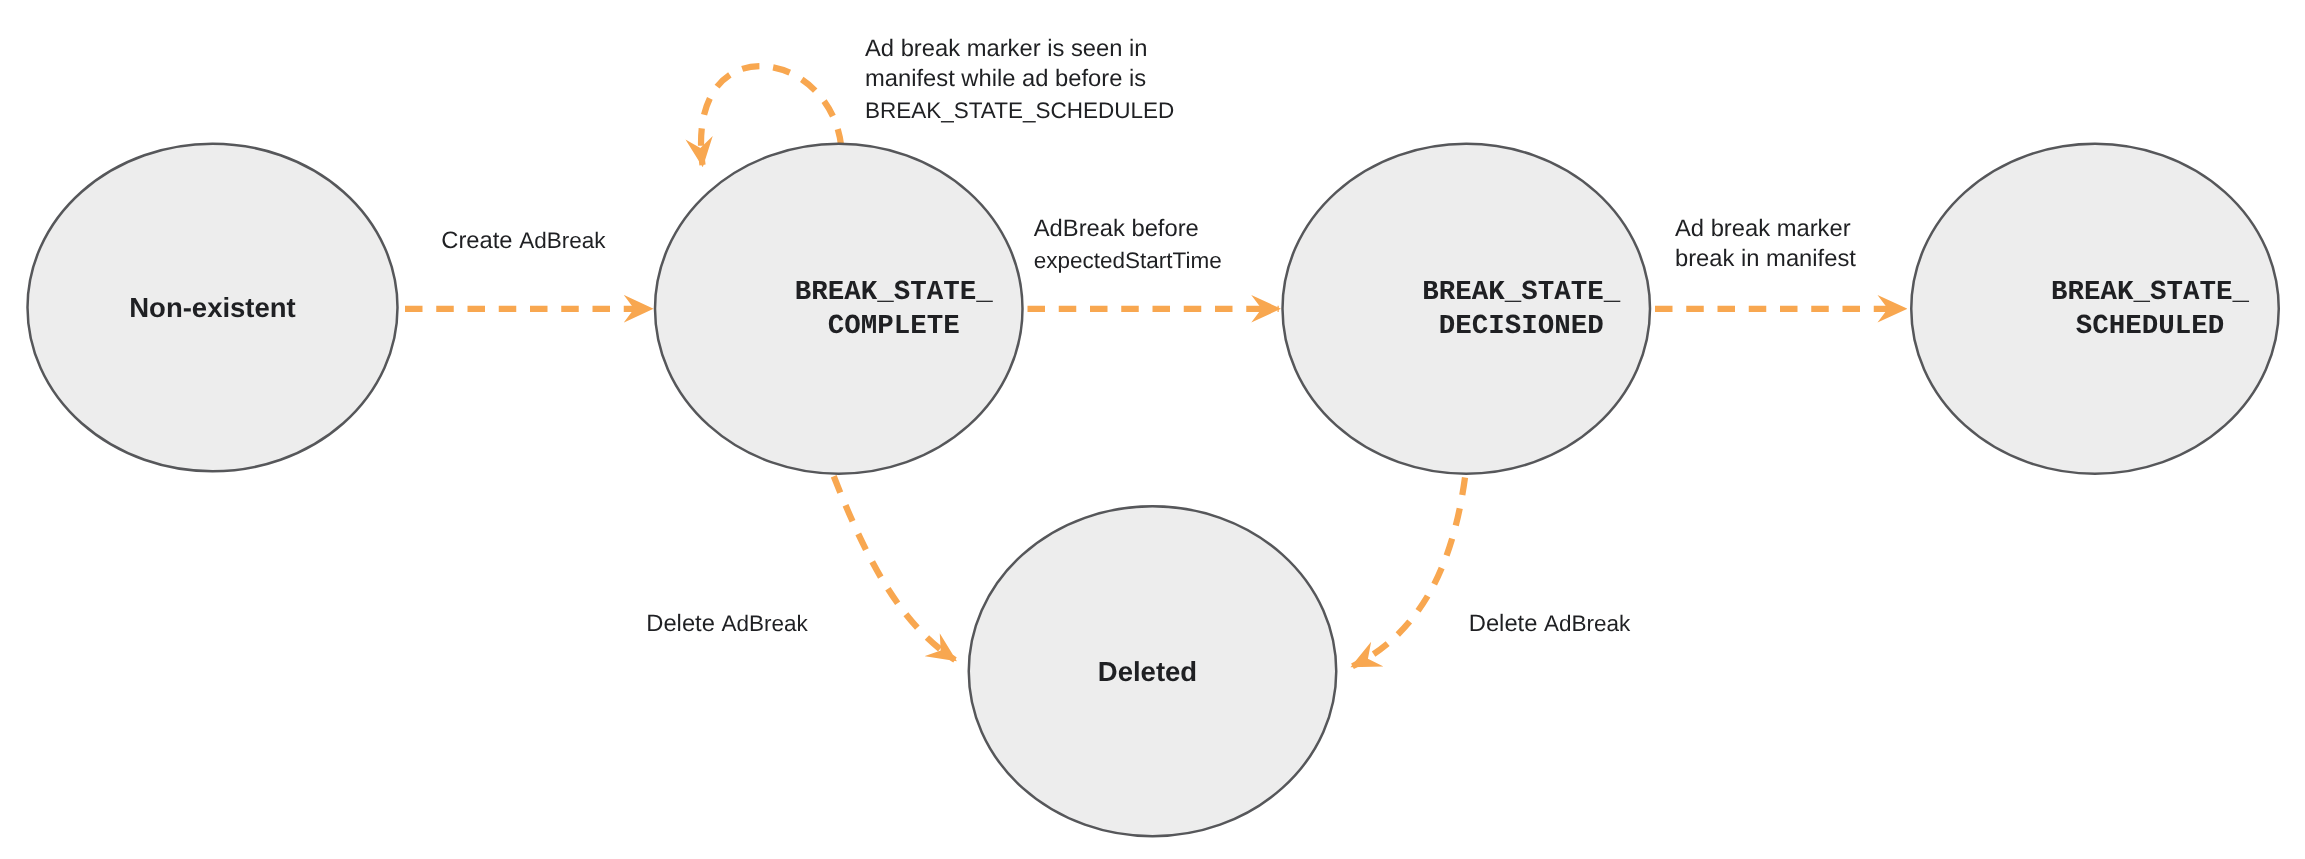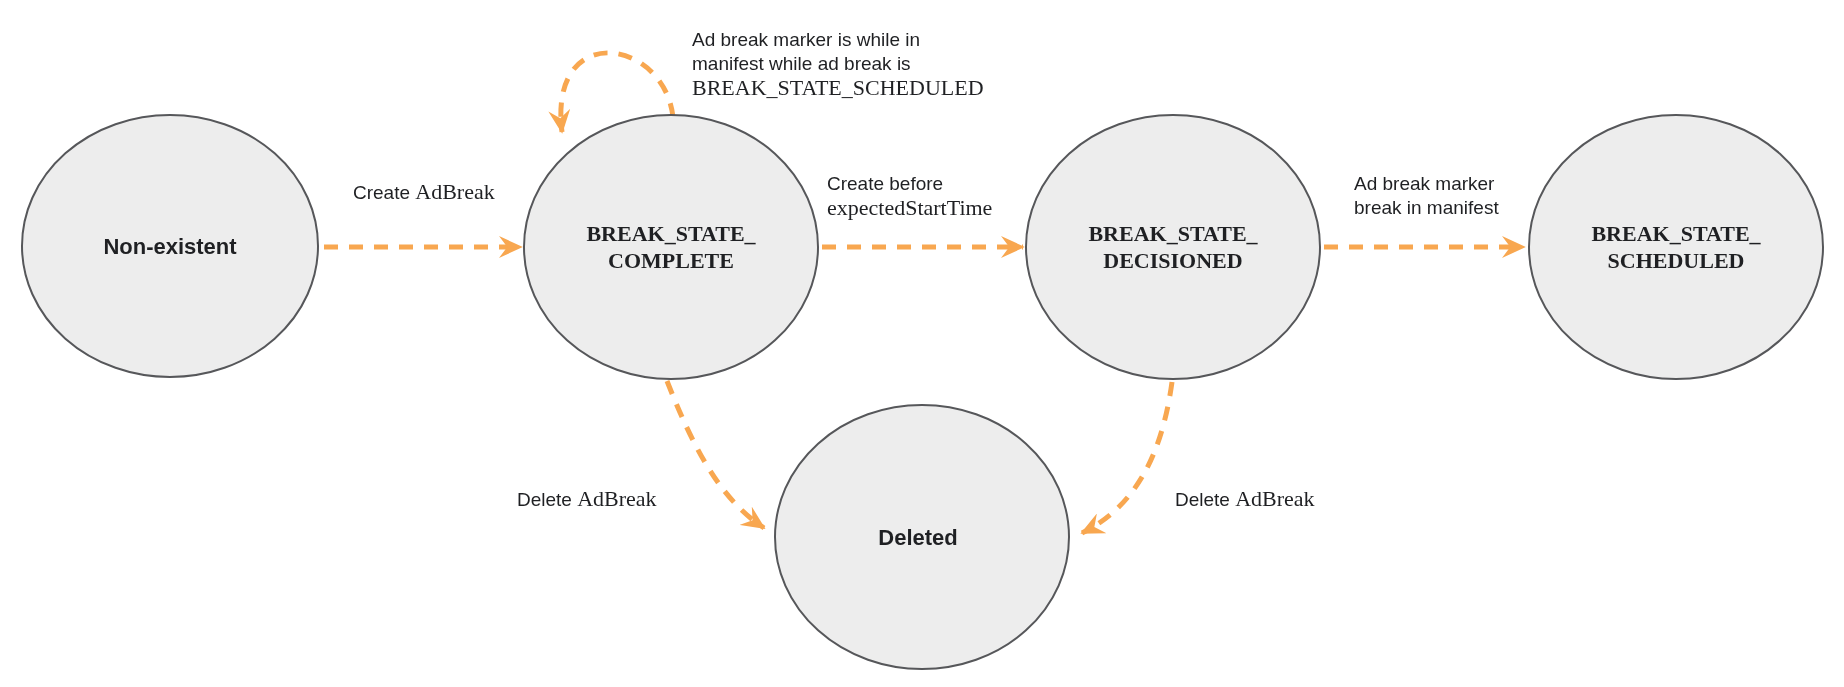--- a/index.html
+++ b/index.html
@@ -12,27 +12,27 @@
   .canvas{
     position:relative;
     width:1844px;height:687px;
     background:#ffffff;
     overflow:hidden;
     font-family:"Liberation Sans", sans-serif;
     color:var(--text);
   }
   svg.layer{position:absolute;left:0;top:0;}
   .lbl{position:absolute;font-size:19px;line-height:24px;color:var(--text);white-space:nowrap;}
-  .lbl .code{font-family:Liberation Serif, serif;font-size:22px;}
+  .lbl .code{font-family:Liberation Sans, sans-serif;font-size:18px;}
   .node-label{
     position:absolute;transform:translate(-50%,-50%);
     text-align:center;font-weight:bold;font-size:22px;line-height:27px;
     color:var(--text);white-space:nowrap;
   }
-  .node-label.mono{font-family:Liberation Serif, serif;font-size:22px;}
+  .node-label.mono{font-family:Liberation Mono, monospace;font-size:22px;margin-left:44px;}
   .edge{stroke:var(--arrow);stroke-width:5;fill:none;stroke-dasharray:14 11;}
   .node{fill:var(--node-fill);stroke:var(--node-border);stroke-width:2;}
 </style>
 </head>
 <body>
 
 <div class="canvas">
 
   <svg class="layer" width="1844" height="687" viewBox="0 0 1844 687">
     <defs>
@@ -72,31 +72,31 @@
     <span>SCHEDULED</span>
   </div>
 
   <div class="node-label" style="left:918px;top:537px;">Deleted</div>
 
   <div class="lbl" style="left:353px;top:180px;">
     <span>Create </span><span class="code">AdBreak</span>
   </div>
 
   <div class="lbl" style="left:692px;top:28px;">
-    <span>Ad break marker is while in</span><br>
-    <span>manifest while ad break is</span><br>
+    <span>Ad break marker is seen in</span><br>
+    <span>manifest while ad before is</span><br>
     <span class="code">BREAK_STATE_SCHEDULED</span>
   </div>
 
   <div class="lbl" style="left:827px;top:172px;">
-    <span>Create before</span><br>
+    <span>AdBreak before</span><br>
     <span class="code">expectedStartTime</span>
   </div>
 
-  <div class="lbl" style="left:1340px;top:172px;margin-left:14px;">
+  <div class="lbl" style="left:1340px;top:172px;">
     <span>Ad break marker</span><br>
     <span>break in manifest</span>
   </div>
 
   <div class="lbl" style="left:517px;top:487px;">
     <span>Delete </span><span class="code">AdBreak</span>
   </div>
 
   <div class="lbl" style="left:1175px;top:487px;">
     <span>Delete </span><span class="code">AdBreak</span>

